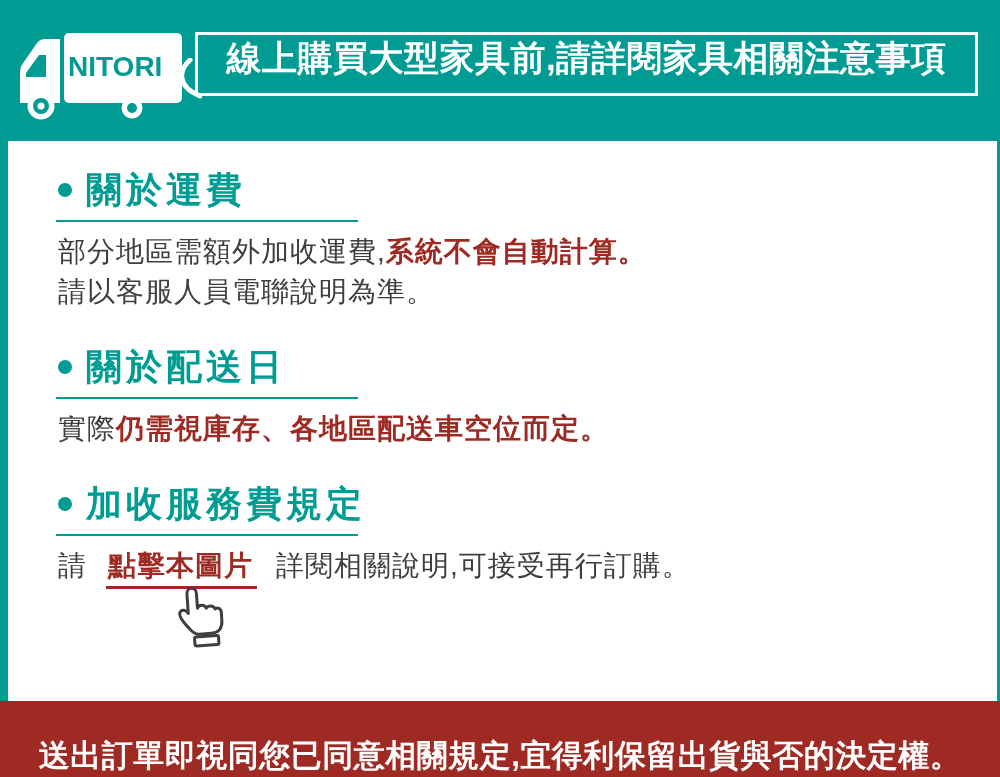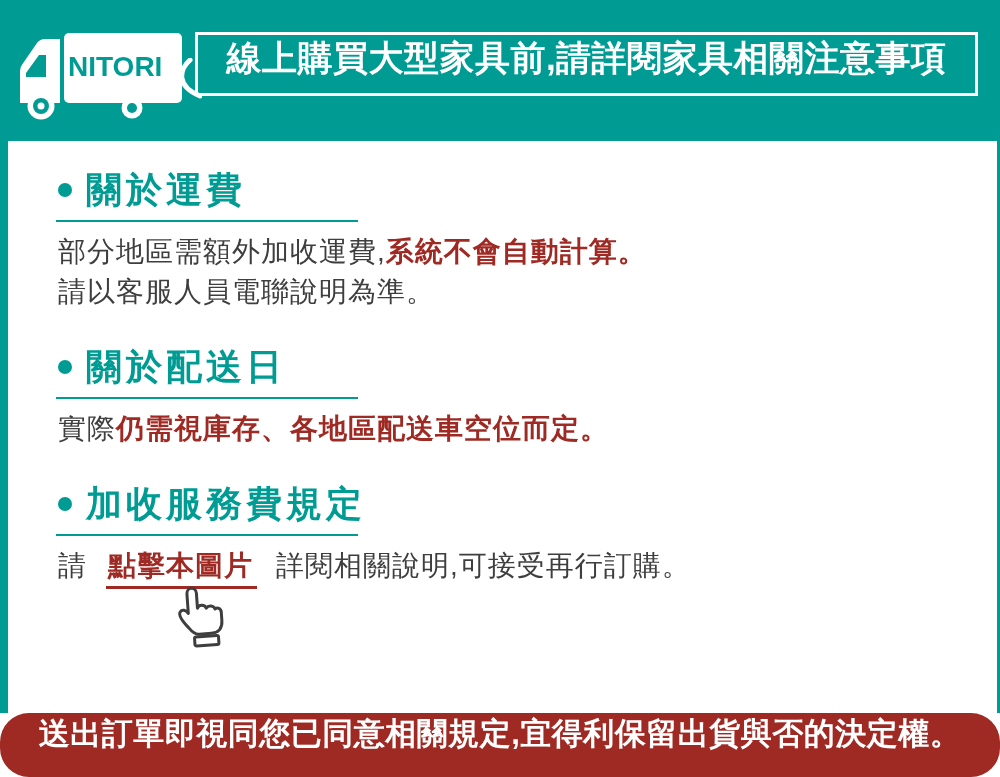--- a/index.html
+++ b/index.html
@@ -63,23 +63,23 @@
   .link-underline{
     display:inline-block;
     border-bottom:3px solid var(--red);
     padding:0 4px 3px 2px;margin:0 19px;
     line-height:34px;
   }
   .hand-wrap{position:relative;margin:-6px 0 0 108px;width:70px;height:66px;z-index:2;}
 
   
   .footer{
-    position:absolute;left:0;bottom:0;width:1000px;height:64px;
+    position:absolute;left:0;bottom:0;width:1000px;height:76px;
     background:var(--red);
-    display:flex;align-items:flex-start;justify-content:center;border-radius:29px;
+    display:flex;align-items:flex-end;justify-content:center;
   }
   .footer span{
     color:var(--white);font-weight:bold;font-size:31px;letter-spacing:0.5px;
     white-space:nowrap;
   }
 </style>
 </head>
 <body>
 
 <div class="page">

